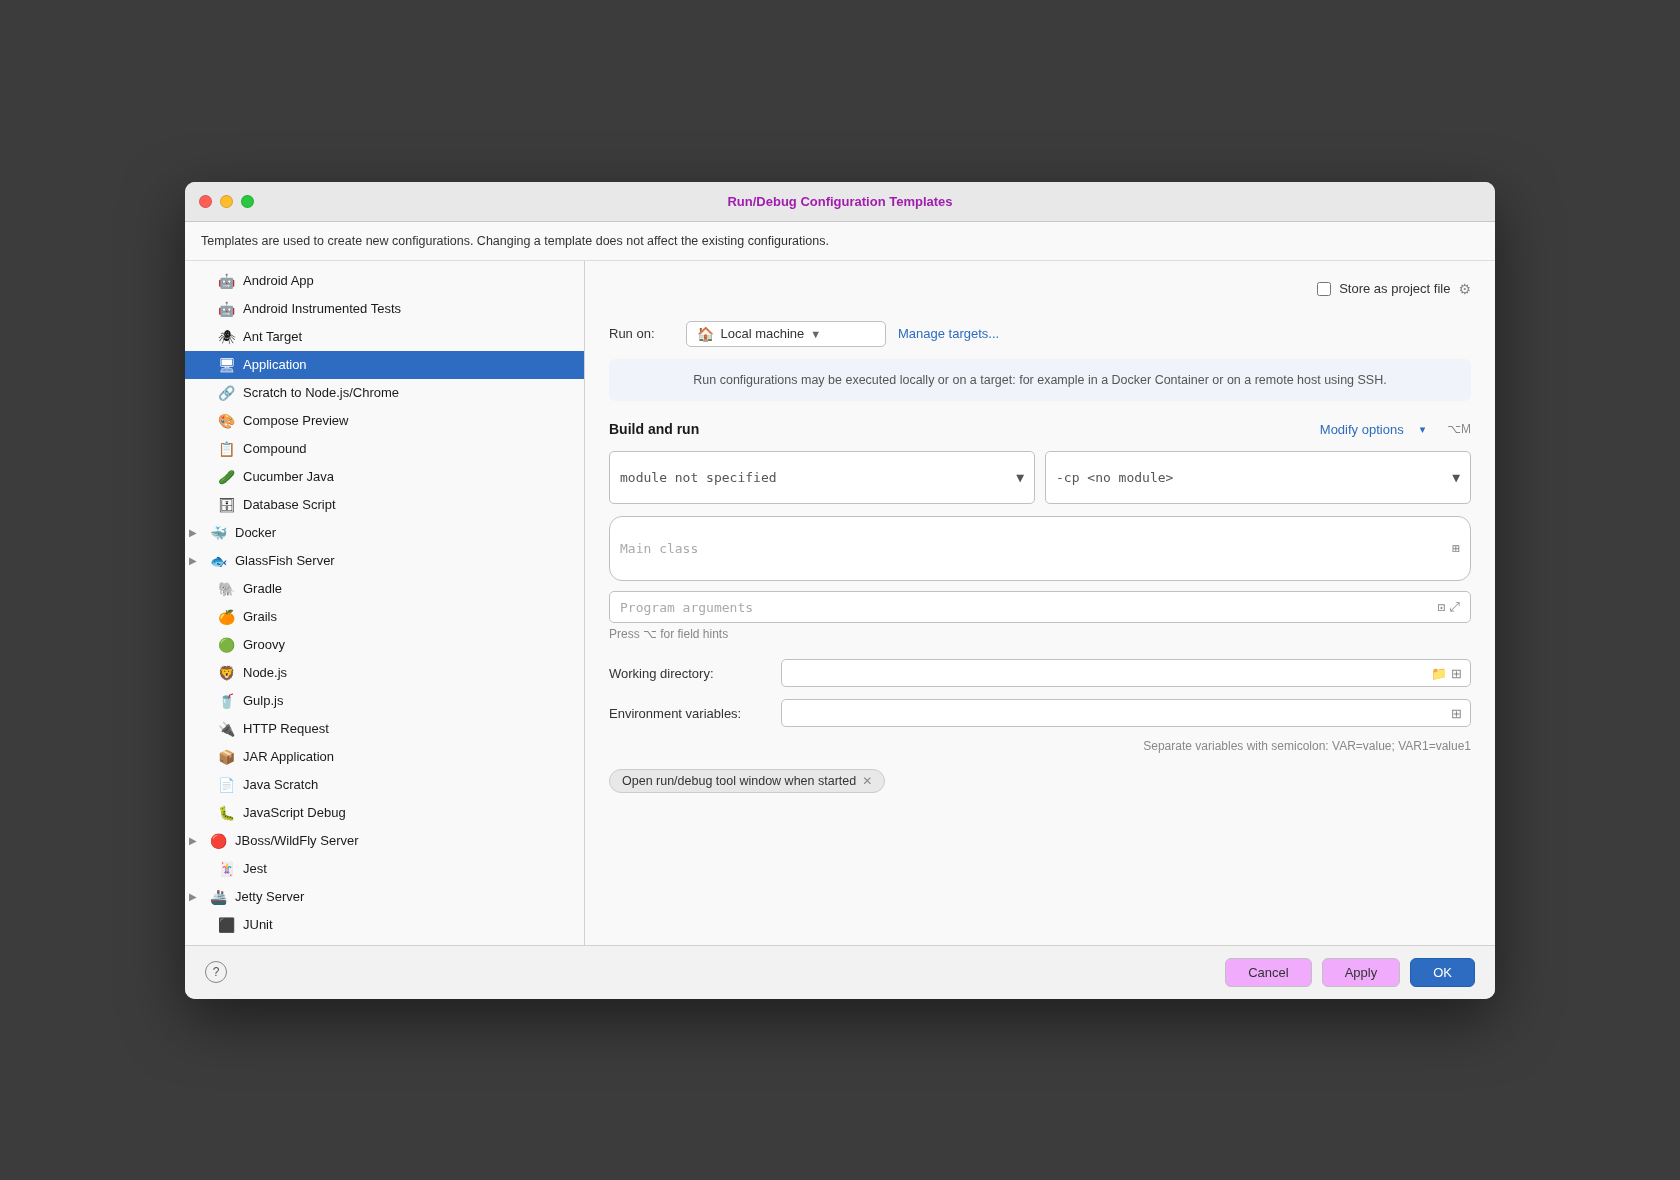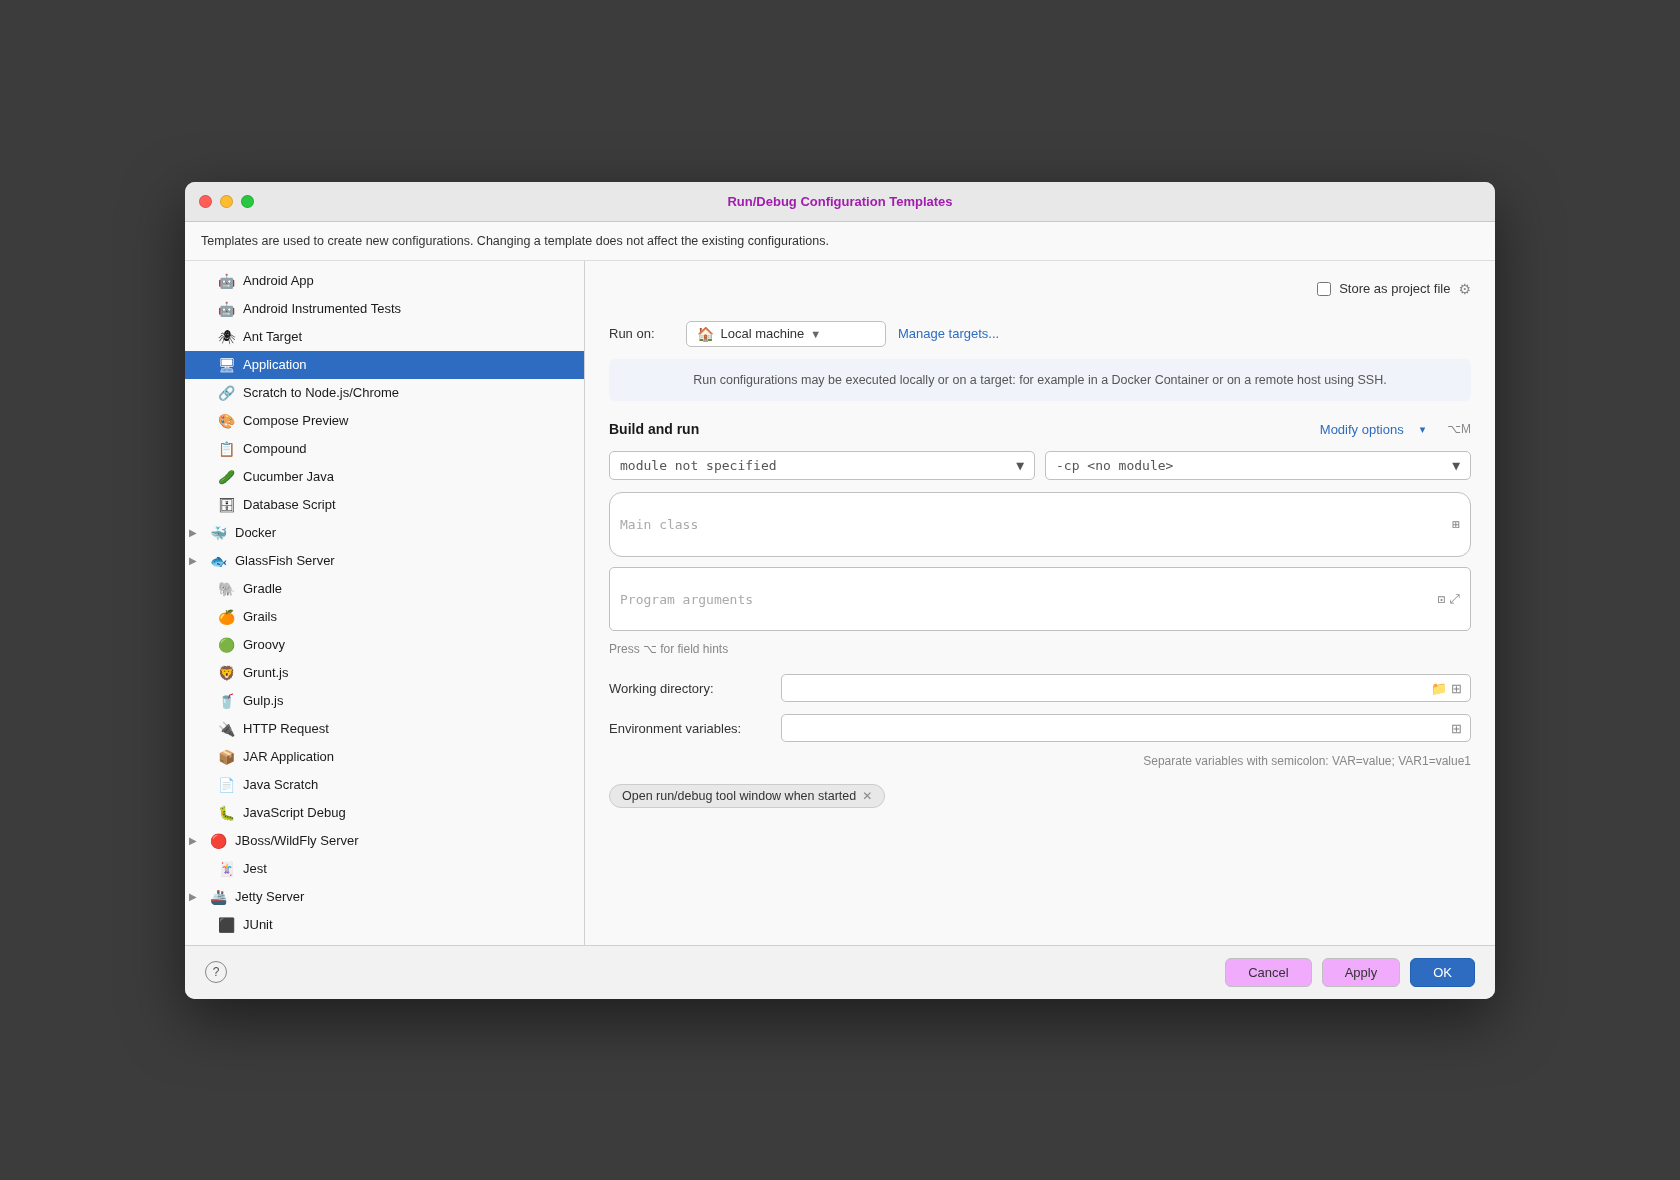--- a/index.html
+++ b/index.html
@@ -203,21 +203,21 @@
       gap: 10px;
       margin-bottom: 12px;
     }
     .module-dropdown {
       flex: 1;
       display: flex;
       align-items: center;
       border: 1px solid #c0c0c0;
       background: #fff;
       border-radius: 5px;
-      padding: 6px 10px;
+      padding: 18px 10px;
       font-size: 13px;
       font-family: monospace;
       color: #555;
       justify-content: space-between;
       cursor: pointer;
     }
     .cp-dropdown {
       flex: 1;
       display: flex;
       align-items: center;
@@ -243,25 +243,25 @@
       margin-bottom: 10px;
       display: flex;
       align-items: center;
       justify-content: space-between;
     }
     .prog-args-input {
       width: 100%;
       border: 1px solid #c0c0c0;
       background: #fff;
       border-radius: 5px;
-      padding: 23px 10px;
+      padding: 7px 10px;
       font-size: 13px;
       font-family: monospace;
       color: #aaa;
-      margin-bottom: 11px;
+      margin-bottom: 4px;
       display: flex;
       align-items: center;
       justify-content: space-between;
     }
     .input-icon-btn {
       display: flex;
       gap: 4px;
       align-items: center;
     }
     .field-hint {
@@ -440,21 +440,21 @@
           <span class="item-label">Grails</span>
         </div>
         <div class="sidebar-item">
           <span style="width: 14px; flex-shrink: 0;"></span>
           <span class="item-icon">🟢</span>
           <span class="item-label">Groovy</span>
         </div>
         <div class="sidebar-item">
           <span style="width: 14px; flex-shrink: 0;"></span>
           <span class="item-icon">🦁</span>
-          <span class="item-label">Grunt.js</span>
+          <span class="item-label">Node.js</span>
         </div>
         <div class="sidebar-item">
           <span style="width: 14px; flex-shrink: 0;"></span>
           <span class="item-icon">🥤</span>
           <span class="item-label">Gulp.js</span>
         </div>
         <div class="sidebar-item">
           <span style="width: 14px; flex-shrink: 0;"></span>
           <span class="item-icon">🔌</span>
           <span class="item-label">HTTP Request</span>

